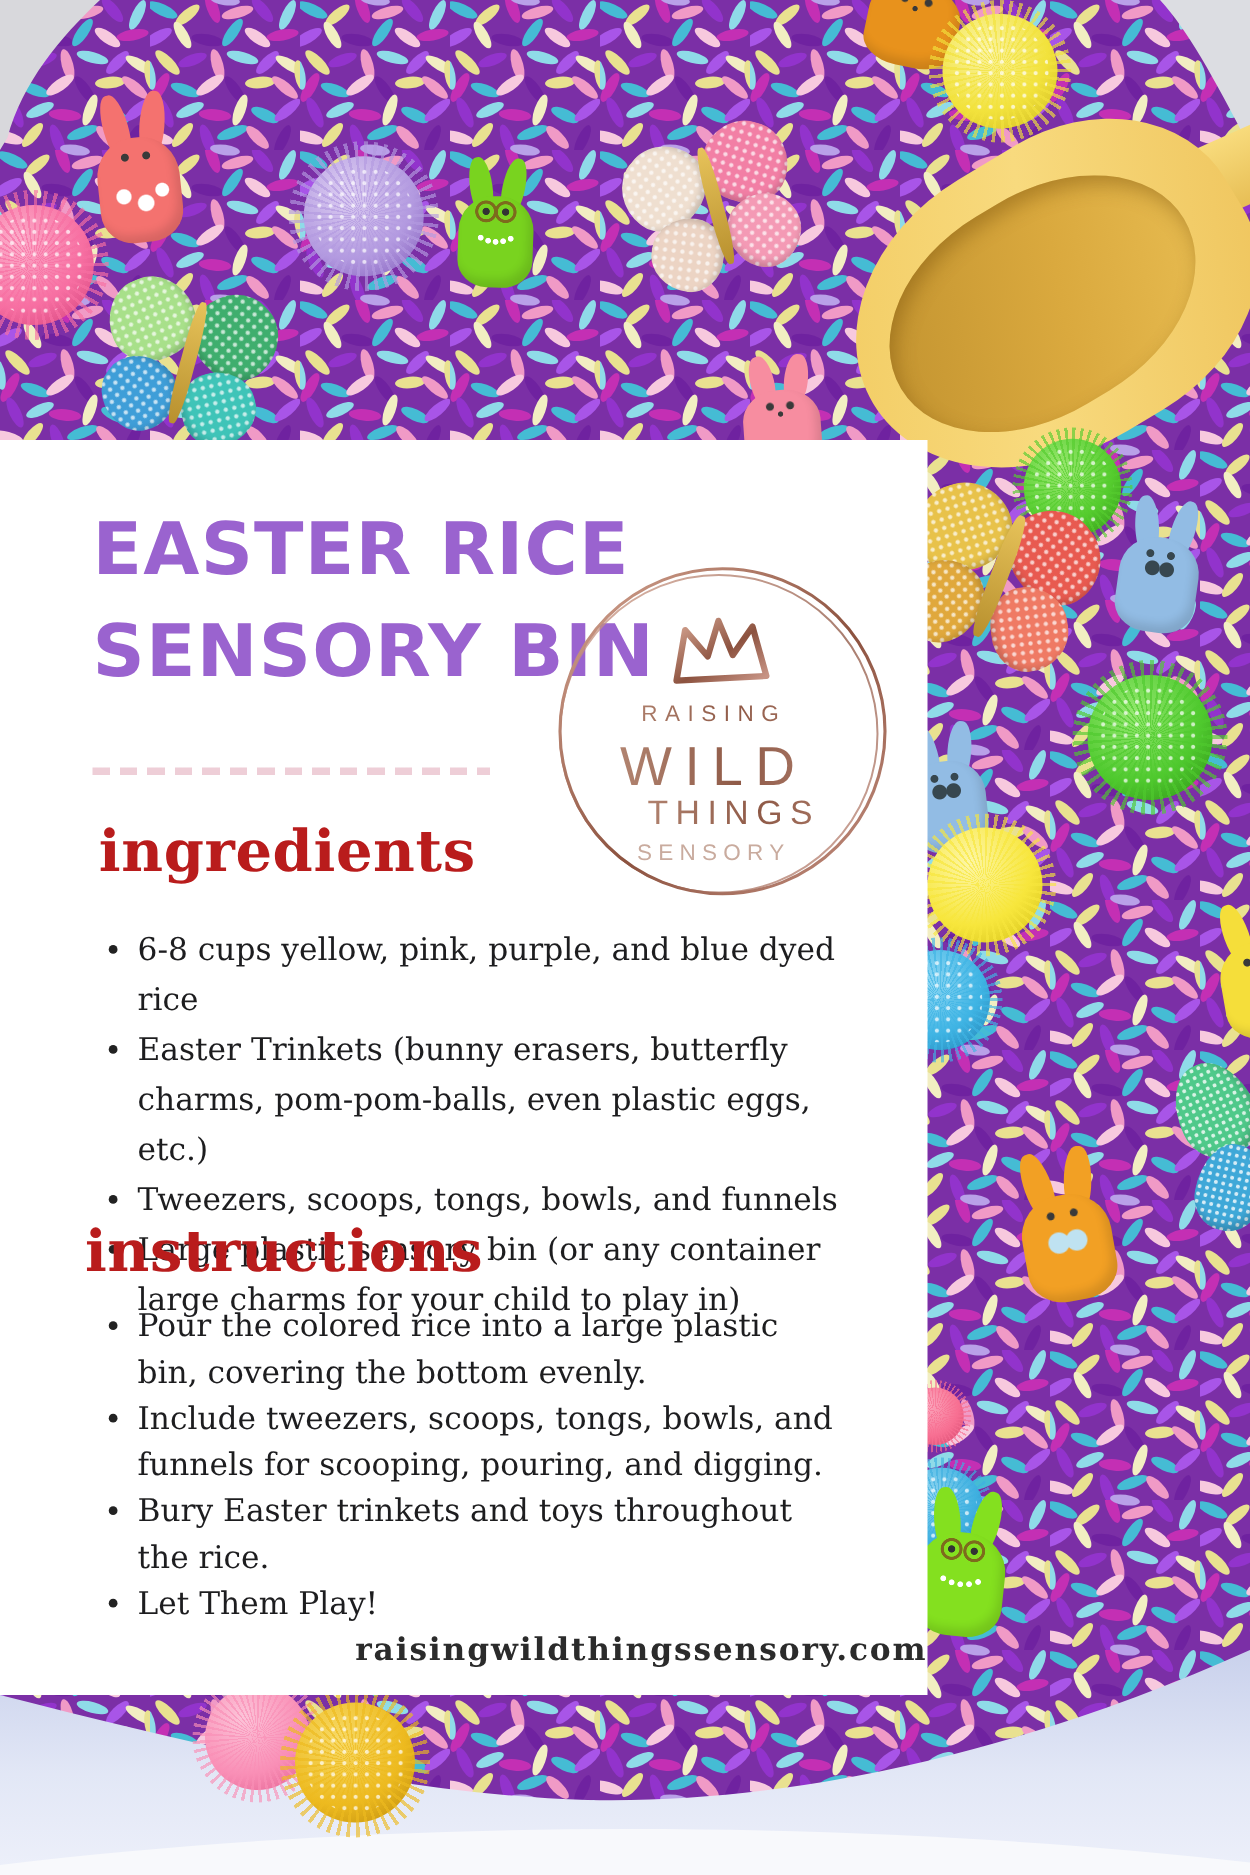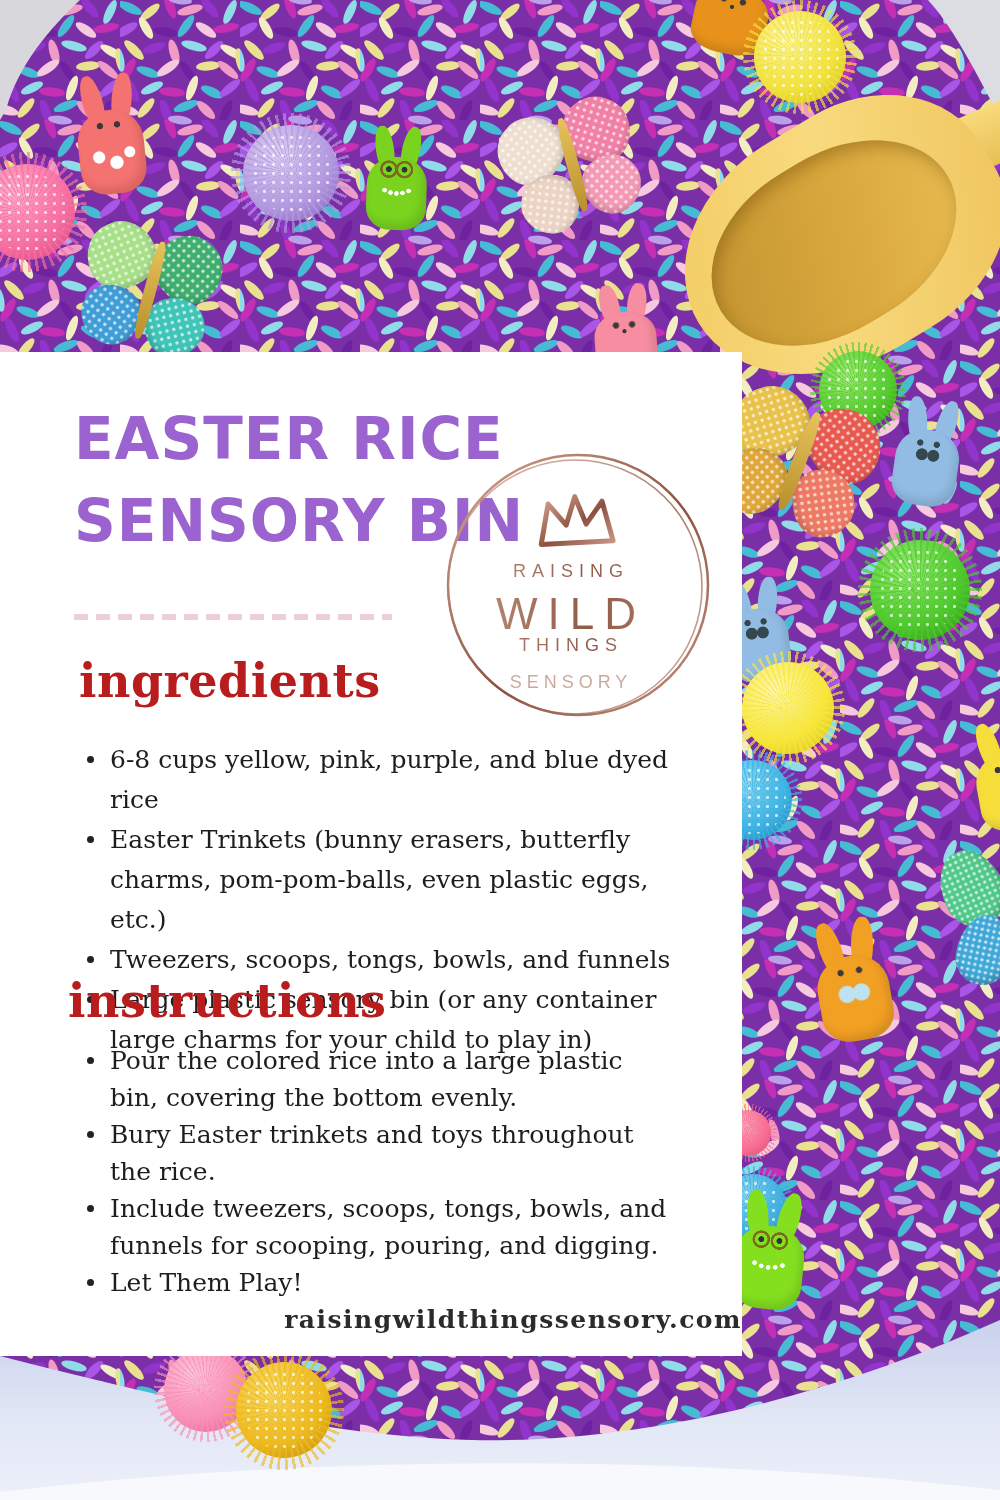--- a/index.html
+++ b/index.html
@@ -103,21 +103,21 @@
     font:bold 25px/32px "DejaVu Serif",serif;letter-spacing:1.5px;}
   
   .logo{position:absolute;left:444px;top:99px;width:268px;height:268px;}
   .logo-ring{position:absolute;left:0;top:0;}
   .logo-text{position:absolute;left:0;top:0;width:100%;text-align:center;padding-right:14px;box-sizing:border-box;
     font-family:"Liberation Sans",sans-serif;font-weight:300;}
   .rose{background:linear-gradient(90deg,#c49a86,#8f5a47 55%,#c09180);
     -webkit-background-clip:text;background-clip:text;color:transparent;}
   .lg1{position:absolute;left:0;width:100%;top:110px;font-size:18px;letter-spacing:6px;}
   .lg2{position:absolute;left:0;width:100%;top:138px;font-size:44px;letter-spacing:10px;}
-  .lg3{position:absolute;left:0;width:100%;top:184px;font-size:18px;letter-spacing:6px;}
+  .lg3{position:absolute;left:16px;width:100%;top:184px;font-size:27px;letter-spacing:6px;}
   .lg4{position:absolute;left:0;width:100%;top:221px;font-size:18px;letter-spacing:5px;color:#c9ab9e;font-weight:400;}
 </style>
 </head>
 <body>
 
 <div class="stage">
 
   <div class="photo">
     <svg class="photo-bg" width="1000" height="1500" viewBox="0 0 1000 1500">
       <defs>
@@ -307,20 +307,20 @@
     <ul class="blist list-ingredients">
       <li>6-8  cups yellow, pink, purple, and blue dyed rice</li>
       <li>Easter Trinkets (bunny erasers, butterfly charms, pom-pom-balls, even plastic eggs, etc.)</li>
       <li>Tweezers, scoops, tongs, bowls, and funnels</li>
       <li>Large plastic sensory bin (or any container large charms for your child to play in)</li>
     </ul>
 
     <div class="h-pink h-instructions">instructions</div>
     <ul class="blist list-instructions">
       <li>Pour the colored rice into a large plastic bin, covering the bottom evenly.</li>
+      <li>Include tweezers, scoops, tongs, bowls, and funnels for scooping, pouring, and digging.</li>
       <li>Bury Easter trinkets and toys throughout the rice.</li>
-      <li>Include tweezers, scoops, tongs, bowls, and funnels for scooping, pouring, and digging.</li>
       <li>Let Them Play!</li>
     </ul>
 
     <div class="site">raisingwildthingssensory.com</div>
   </div>
 </div>
 
 </body></html>

